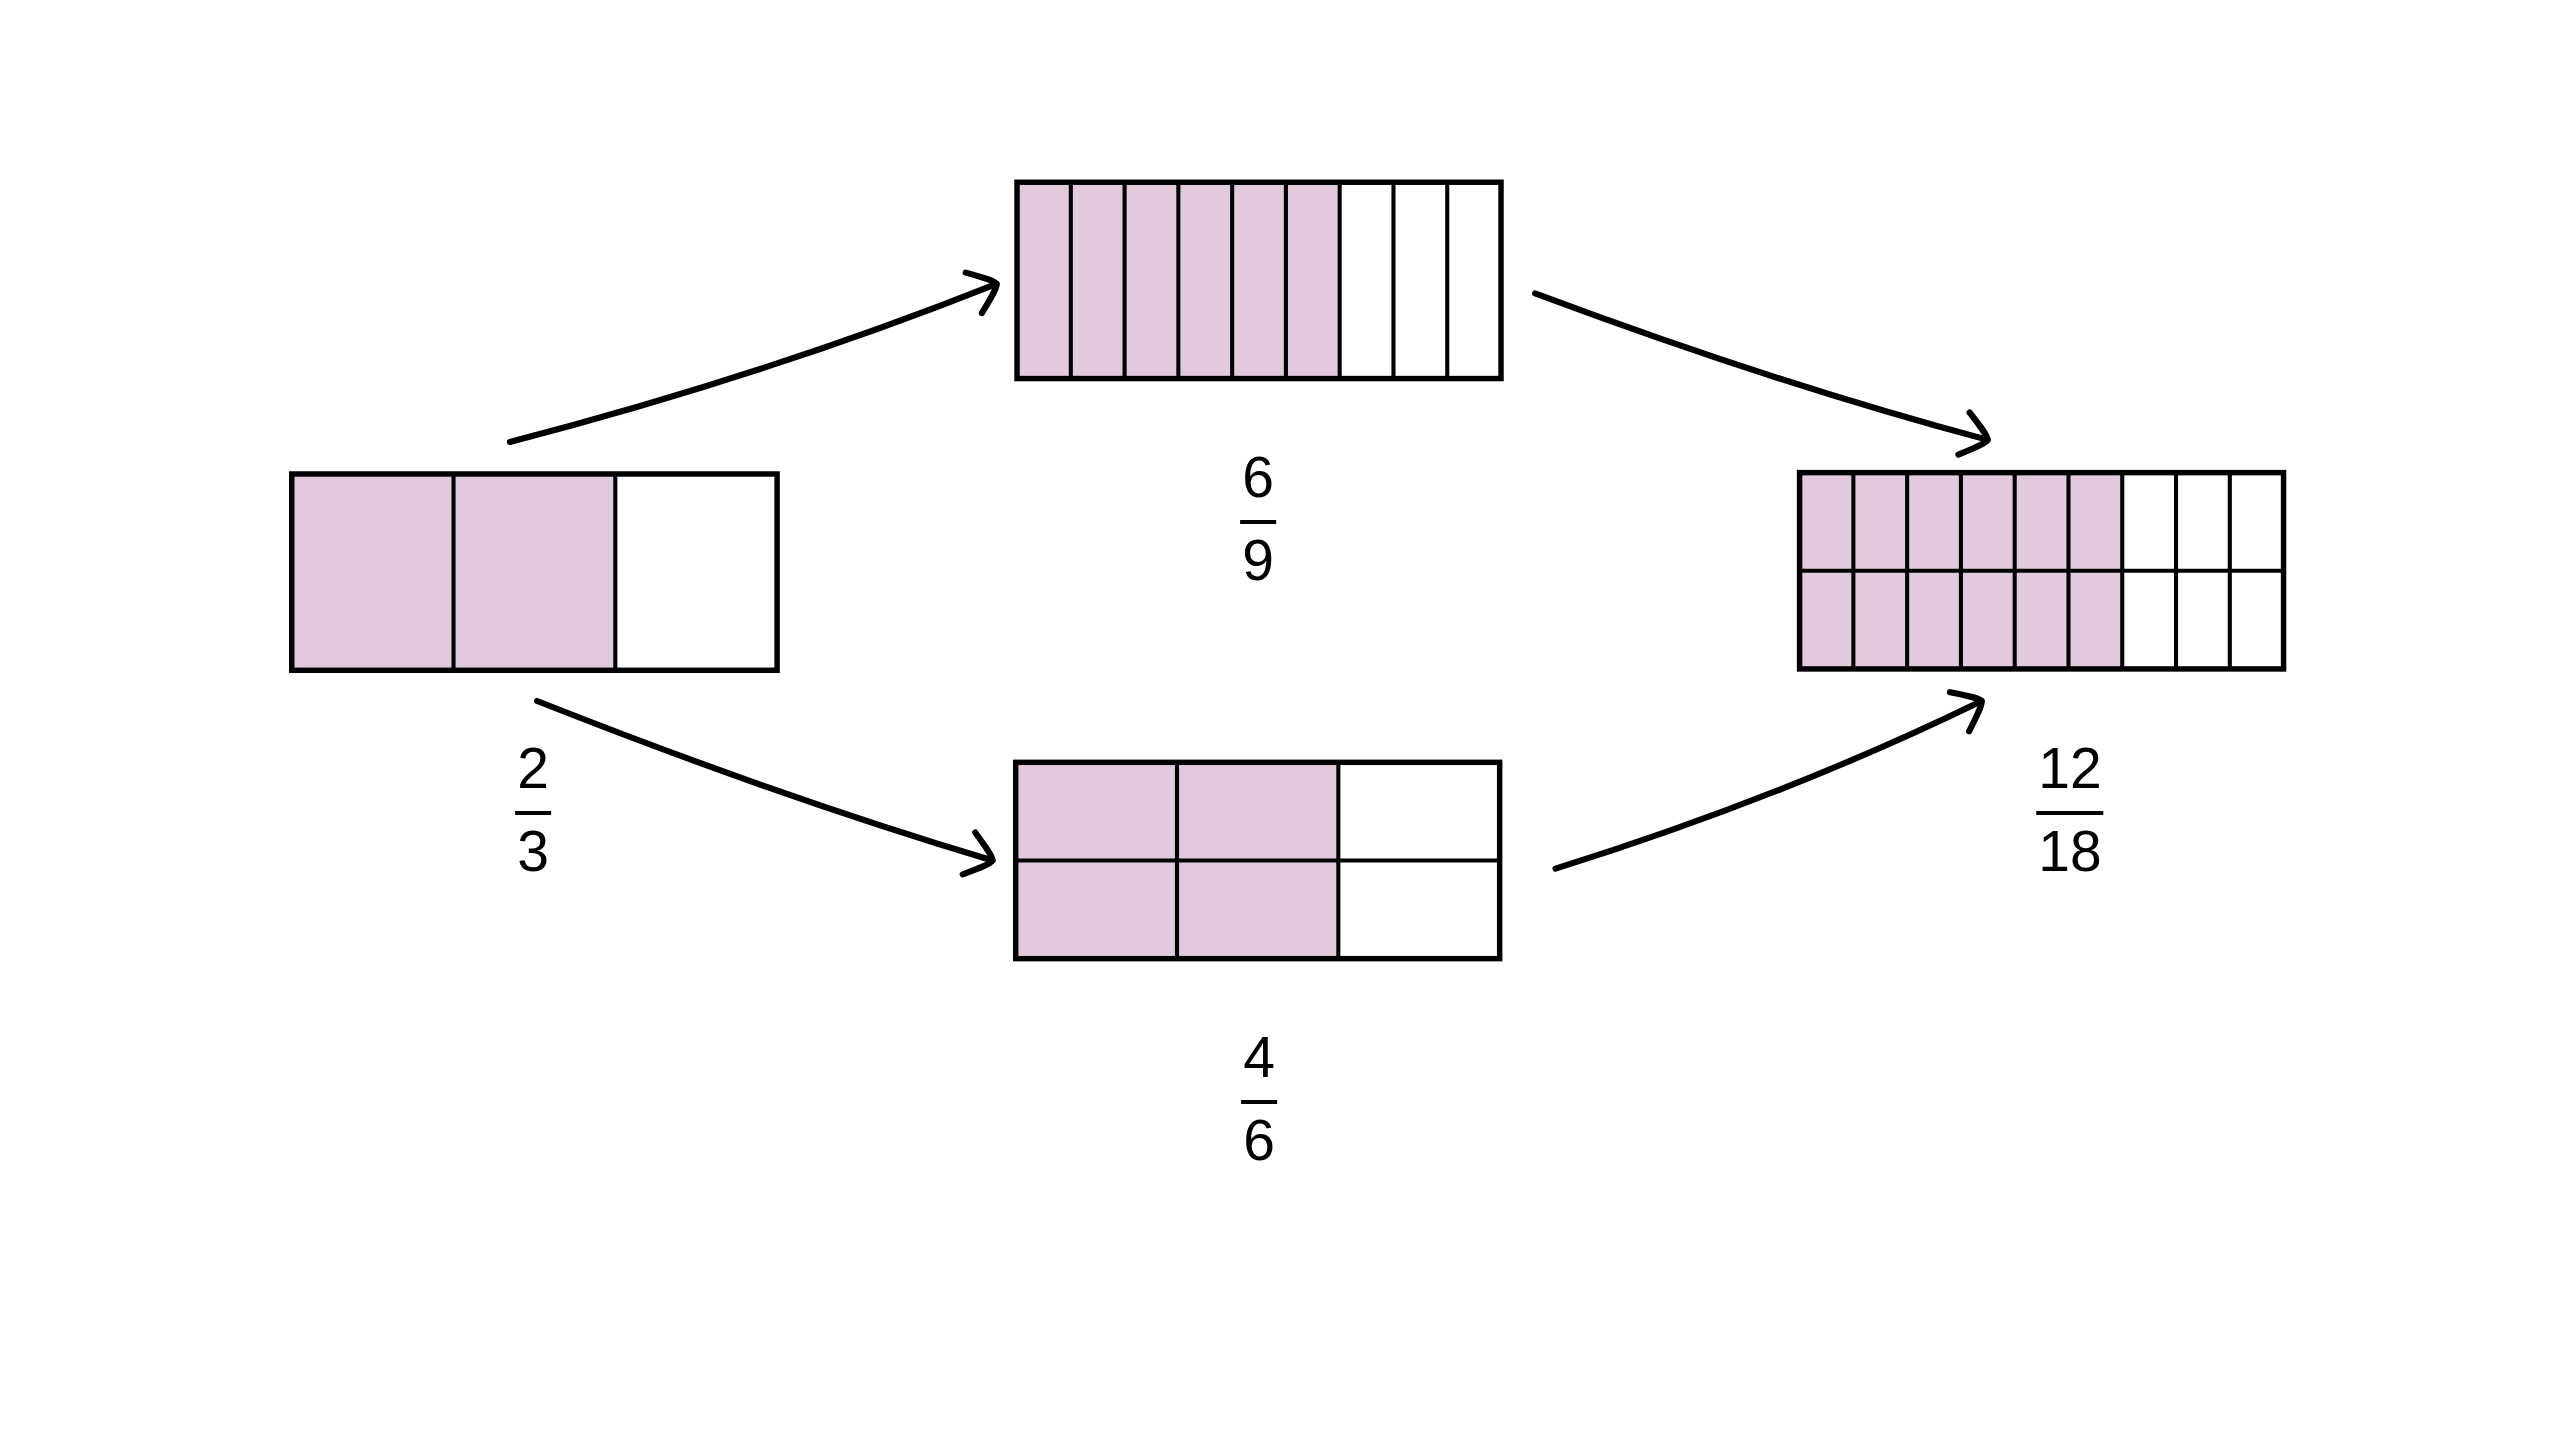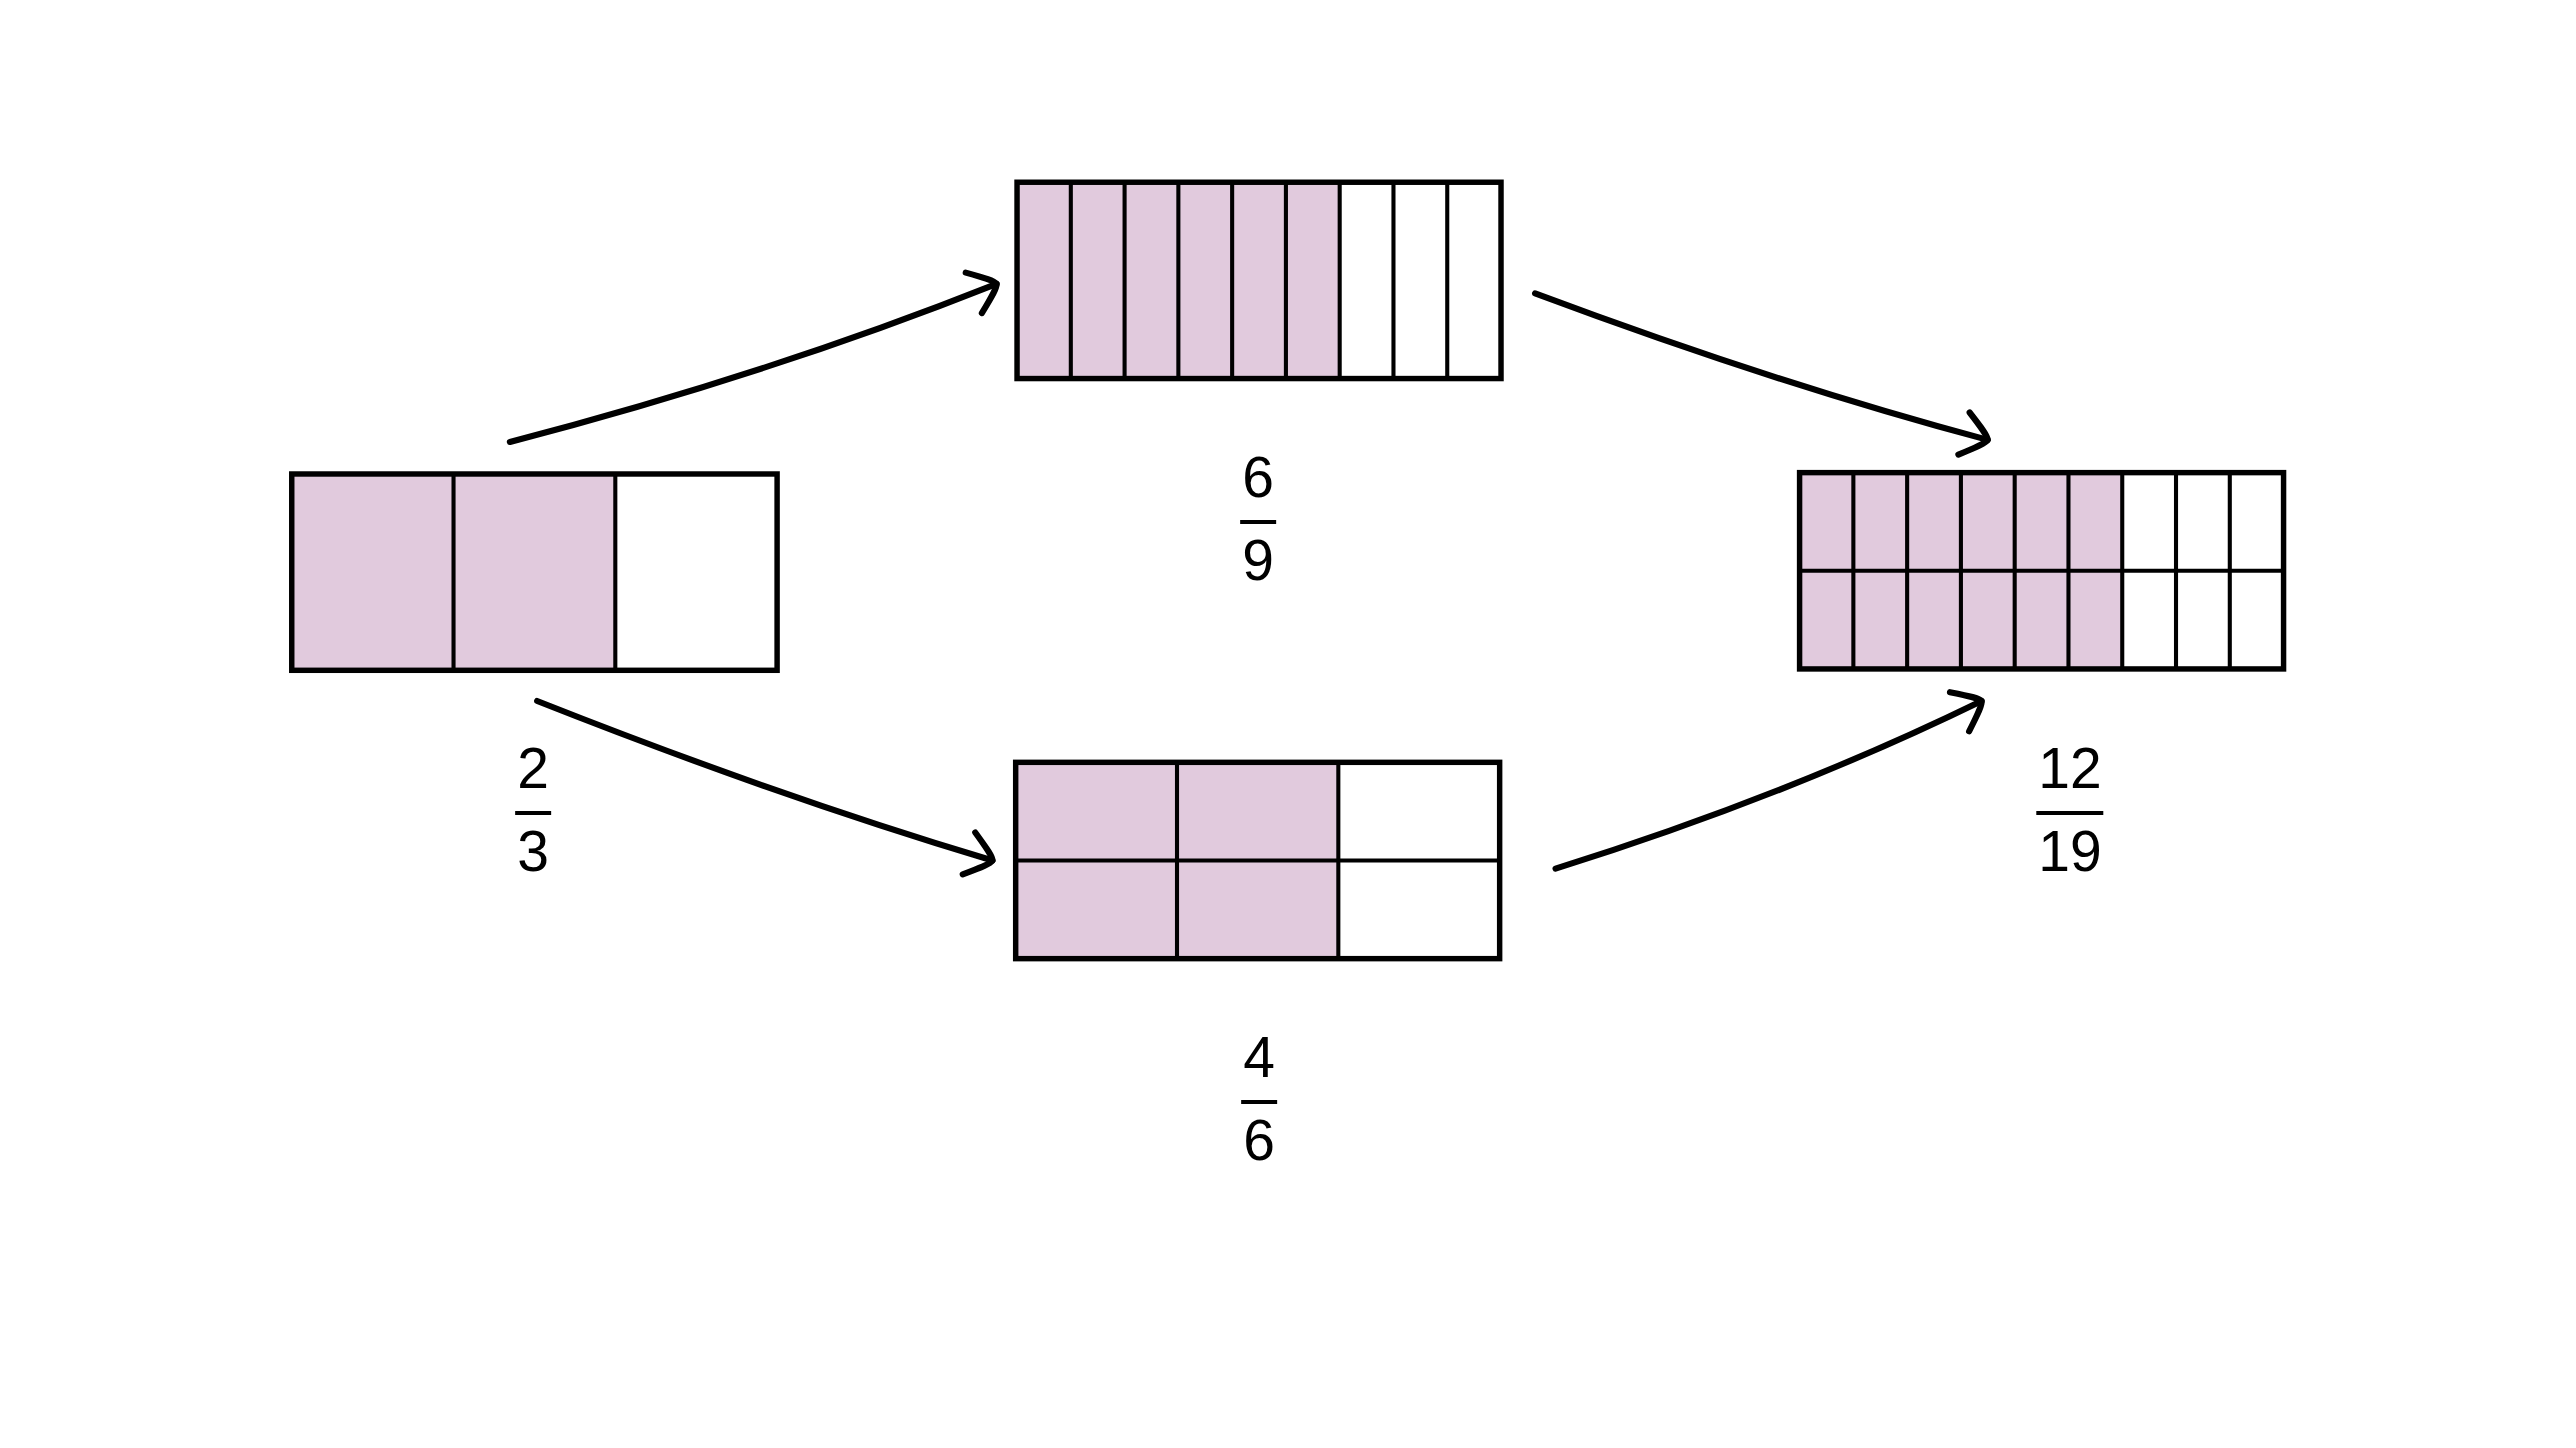--- a/index.html
+++ b/index.html
@@ -128,17 +128,17 @@
 
   <div class="fraction" style="left:1259px; top:1029px;">
     <span>4</span>
     <div class="frac-rule"></div>
     <span>6</span>
   </div>
 
   <div class="fraction" style="left:2070px; top:740px;">
     <span>12</span>
     <div class="frac-rule"></div>
-    <span>19</span>
+    <span>18</span>
   </div>
 
 </div>
 
 
 </body></html>

